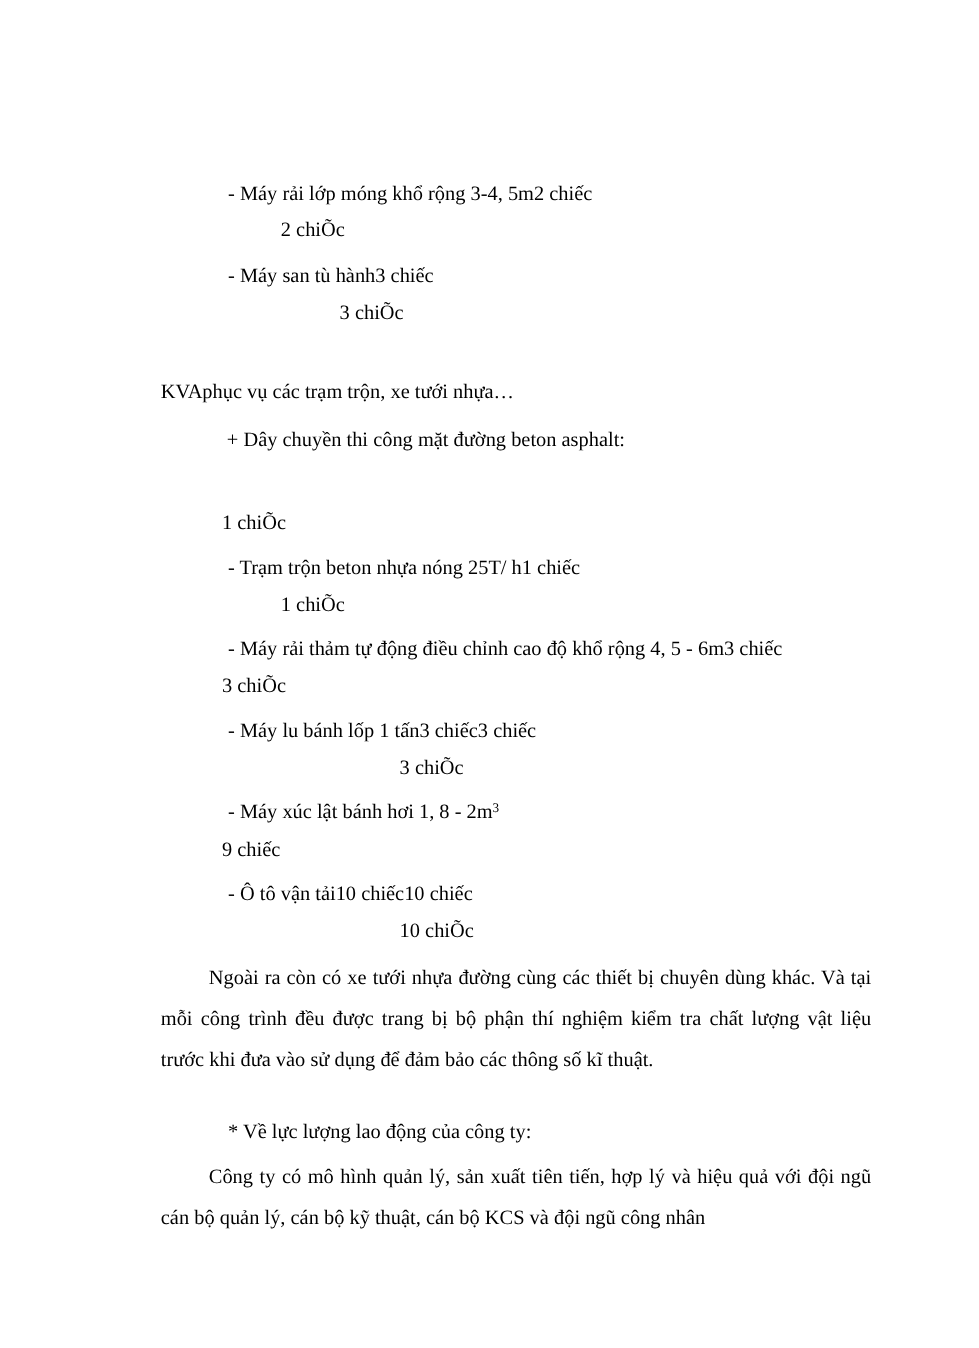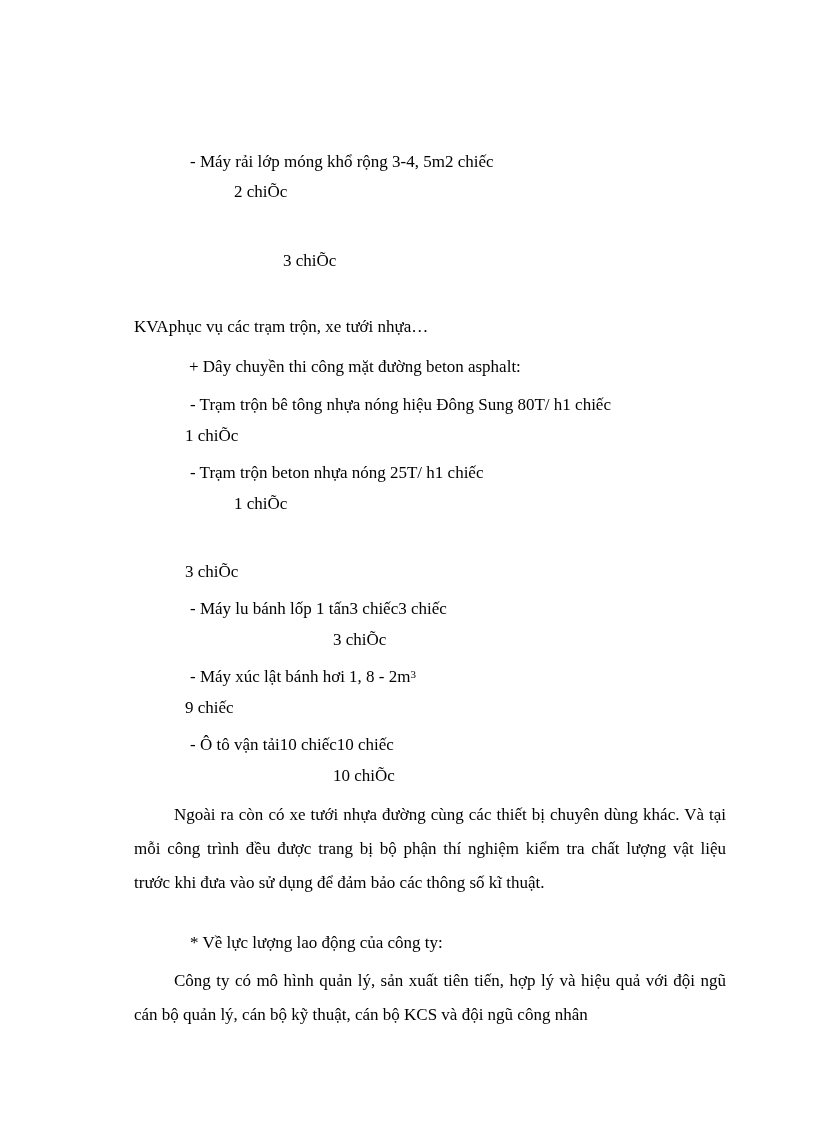--- a/index.html
+++ b/index.html
@@ -18,32 +18,33 @@
       border-top: 1px dotted #b8b8b8;
     }
   </style>
 </head>
 <body>
 
 <div class="page">
   <div class="line" style="left:190px; top:103px;">- Máy rải lớp móng khổ rộng 3-4, 5m2  chiếc</div>
   <div class="line" style="left:234px; top:133px;">2 chiÕc</div>
 
+  <div class="line" style="left:190px; top:171px;">- Máy san tù hành3  chiếc</div>
   <div class="line" style="left:283px; top:202px;">3 chiÕc</div>
 
   <div class="line" style="left:134px; top:268px;">KVAphục vụ các trạm trộn, xe tưới nhựa…</div>
 
   <div class="line" style="left:189px; top:308px;">+ Dây chuyền thi công mặt đường beton asphalt:</div>
 
-  <div class="line" style="left:190px; top:346px;">- Trạm trộn bê tông nhựa nóng hiệu Đông Sung 80T/ h1  chiếc</div>
   <div class="line" style="left:185px; top:377px;">1 chiÕc</div>
 
   <div class="line" style="left:190px; top:414px;">- Trạm trộn beton nhựa nóng 25T/ h1  chiếc</div>
   <div class="line" style="left:234px; top:445px;">1 chiÕc</div>
 
+  <div class="line" style="left:190px; top:482px;">- Máy rải thảm tự động điều chỉnh cao độ khổ rộng 4, 5  - 6m3 chiếc</div>
   <div class="line" style="left:185px; top:513px;">3 chiÕc</div>
 
   <div class="line" style="left:190px; top:550px;">- Máy lu bánh lốp 1 tấn3  chiếc3 chiếc</div>
   <div class="line" style="left:333px; top:581px;">3 chiÕc</div>
 
   <div class="line" style="left:190px; top:618px;">
     <span>- Máy xúc lật bánh hơi 1, 8 - 2m</span><sup>3</sup>
   </div>
   <div class="line" style="left:185px; top:649px;">9 chiếc</div>
 

